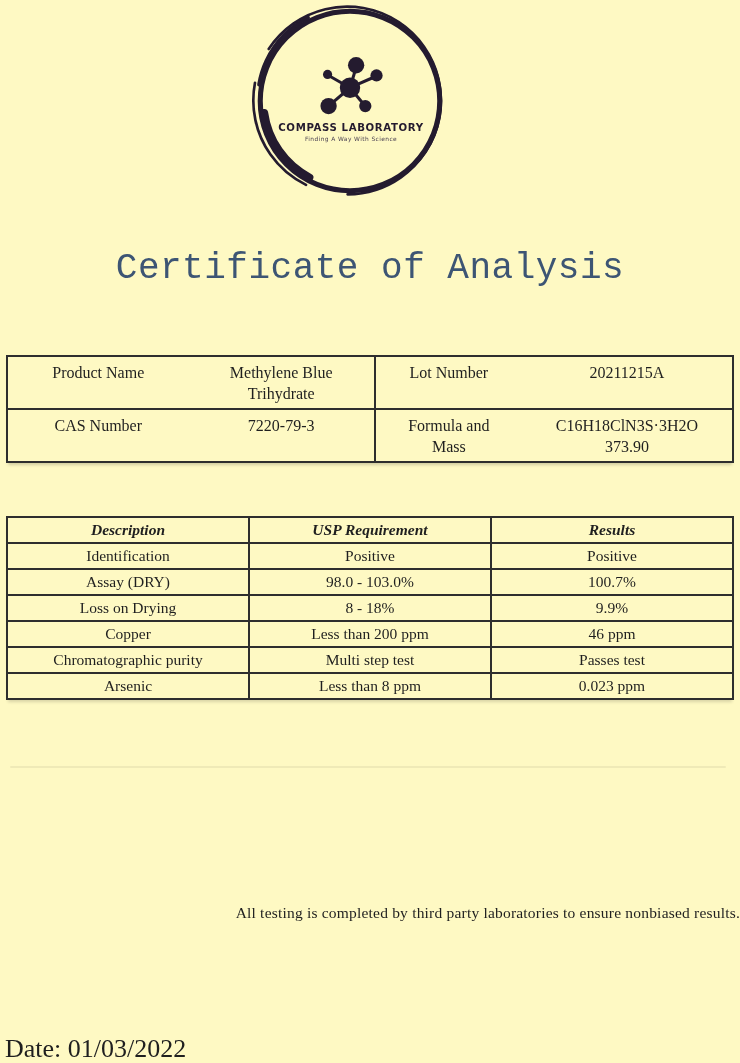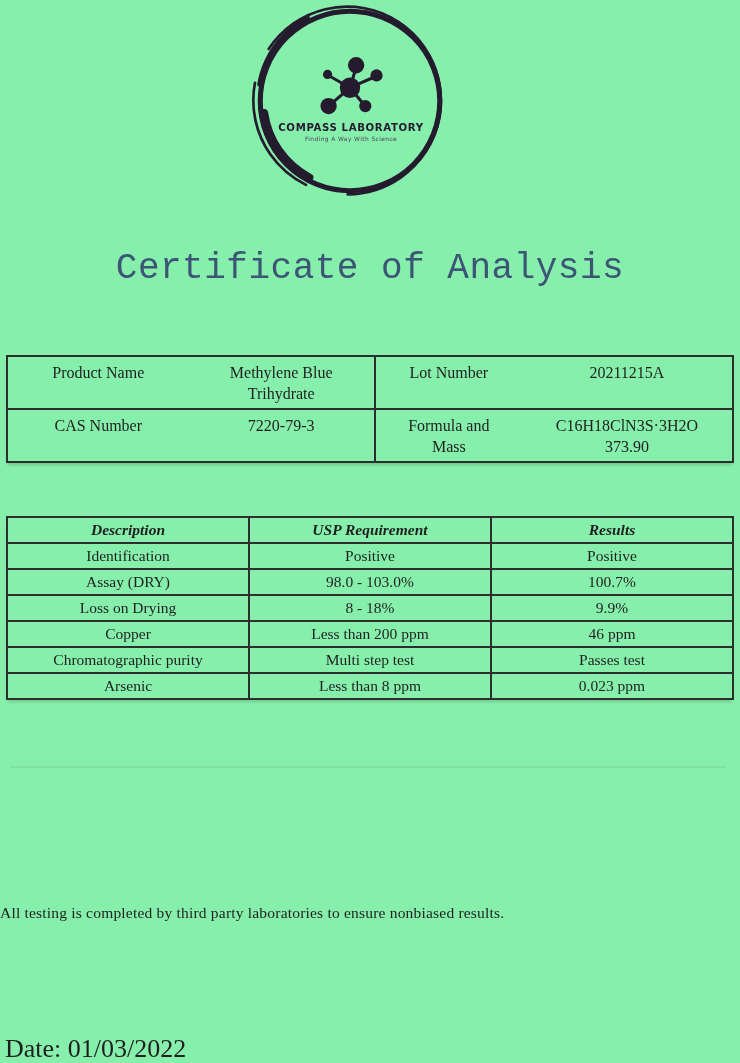--- a/index.html
+++ b/index.html
@@ -4,21 +4,21 @@
 <style>
   html, body {
     margin: 0;
     padding: 0;
     background: #ffffff;
   }
   .page {
     position: relative;
     width: 740px;
     height: 1063px;
-    background: #86efac;
+    background: #fef9c3;
     font-family: "Liberation Serif", serif;
     color: #1f1f1f;
     overflow: hidden;
   }
 
   
   .logo {
     position: absolute;
     left: 248px;
     top: 0px;
@@ -101,21 +101,21 @@
     border-radius: 2px;
   }
 
   
   .footer-note {
     position: absolute;
     top: 904px;
     left: 0;
     width: 100%;
     margin: 0;
-    text-align: left;
+    text-align: right;
     font-size: 15.5px;
     letter-spacing: 0.2px;
   }
 
   
   .date-line {
     position: absolute;
     left: 5px;
     top: 1034px;
     margin: 0;

